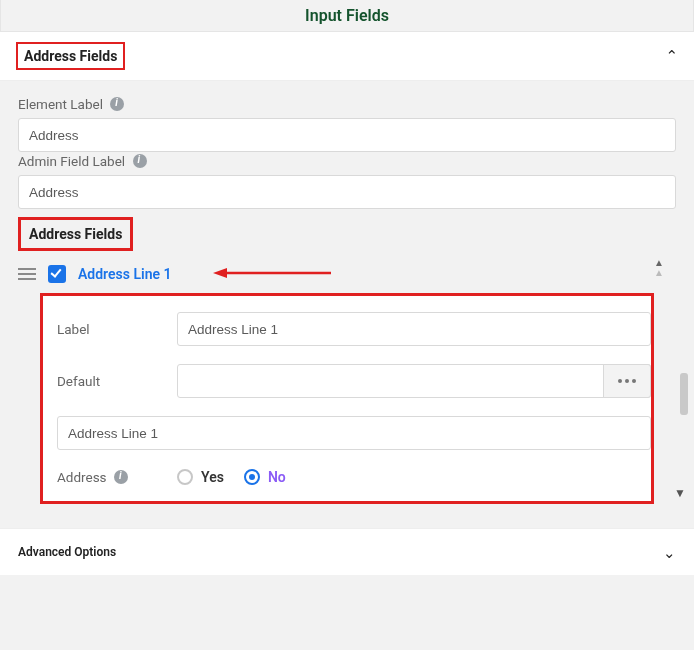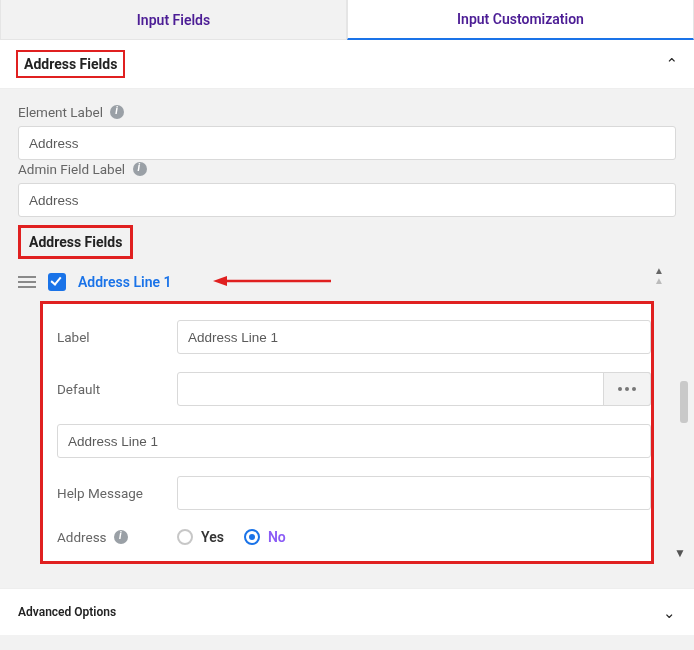--- a/index.html
+++ b/index.html
@@ -10,22 +10,22 @@
     background: #f2f2f2;
     width: 694px;
     height: 650px;
     overflow: hidden;
   }
   .wrap { width: 694px; }
 
   
   .tabs { display: flex; background: #f2f2f2; }
   .tab {
-    flex: 1; height: 40px; display: flex; align-items: center; justify-content: center;
-    font-size: 14px; font-weight: 600; color: #4c1d95; cursor: pointer;
+    flex: 1; height: 32px; display: flex; align-items: center; justify-content: center;
+    font-size: 16px; font-weight: 600; color: #14532d; cursor: pointer;
     border: 1px solid #e5e5e5; border-top: none;
   }
   .tab.active {
     background: #fff; border-bottom: 2px solid #1a73e8;
   }
   .tab.inactive { background: #f2f2f2; }
 
   
   .section-header {
     background: #fff; display: flex; align-items: center; justify-content: space-between;
@@ -136,21 +136,20 @@
   }
   .advanced .t { font-weight:600; color:#222; font-size:12px; }
 </style>
 </head>
 <body>
 
 <div class="wrap">
 
   <div class="tabs">
     <div class="tab inactive">Input Fields</div>
-    <div class="tab active">Input Customization</div>
   </div>
 
   <div class="section-header">
     <span class="title-box">
       <span class="title">Address Fields</span>
     </span>
     <span class="chevron">⌃</span>
   </div>
 
   <div class="body">
@@ -219,26 +218,20 @@
             </div>
         </div>
       </div>
 
       <div class="drow">
         <div class="dinput-wrap">
           <input class="dinput" type="text" value="Address Line 1" style="">
         </div>
       </div>
 
-      <div class="drow">
-        <div class="dlabel">Help Message</div>
-        <div class="dinput-wrap">
-          <input class="dinput" type="text" value="" style="">
-        </div>
-      </div>
 
       <div class="drow">
         <div class="dlabel">
           <span>Address</span>
           <span class="info-dot"></span>
         </div>
         <div class="radio-group">
           <div class="radio">
             <div class="radio-outer"></div>
             <div class="radio-text">Yes</div>

